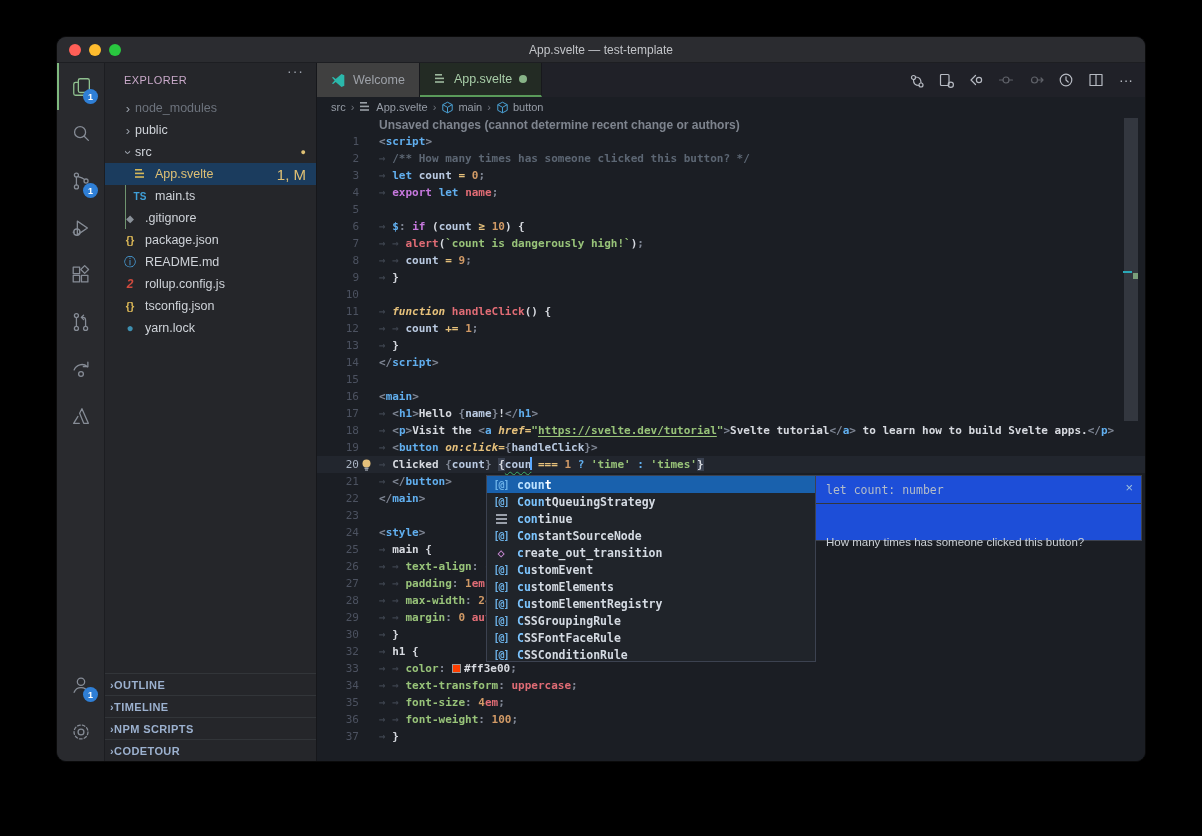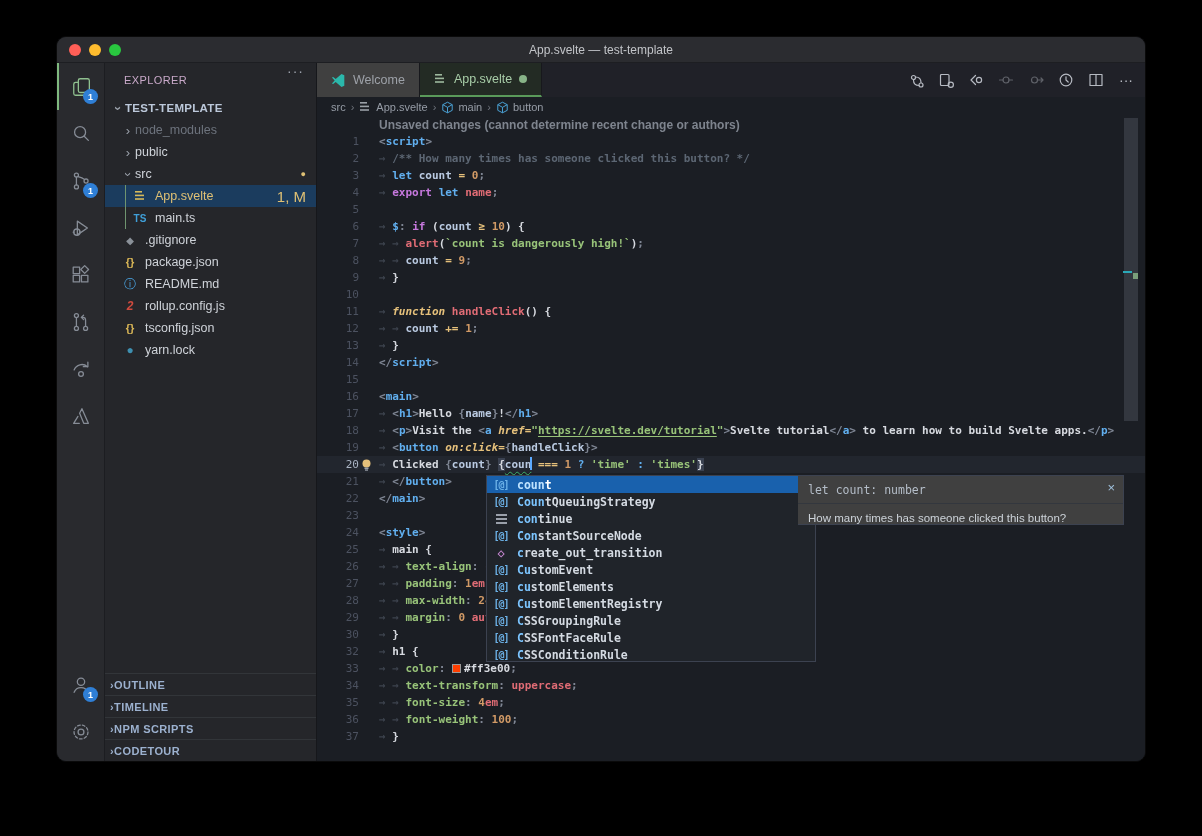--- a/index.html
+++ b/index.html
@@ -110,25 +110,25 @@
     color:#d4dae2; cursor:pointer; white-space:nowrap; }
   .sg-row.sel { background:#1961ad; color:#fff; }
   .sg-ic { flex:none; width:22px; text-align:center; font-size:10px; letter-spacing:-1px; }
   .ic-var { color:#6cb2e8; }
   .ic-mod { color:#c586d0; font-size:12px; letter-spacing:0; }
   .kwlines { display:inline-block; width:11px; height:2px; background:#9aa0aa;
     box-shadow:0 4px 0 #9aa0aa, 0 8px 0 #9aa0aa; vertical-align:6px; }
   .match { color:#7cc5ff; }
   .sg-row.sel .match { color:#bfe3ff; }
 
-  #docs { position:absolute; left:481px; top:412px; width:326px; height:50px;
-    background:#404040; border:1px solid #3c4250; border-left:none; z-index:5; }
+  #docs { position:absolute; left:499px; top:412px; width:326px; height:66px;
+    background:#1d4ed8; border:1px solid #3c4250; border-left:none; z-index:5; }
   #docs .sig { padding:7px 10px 6px 10px; font-family:"DejaVu Sans Mono",monospace;
     font-size:11.5px; color:#b4bdc8; border-bottom:1px solid #33373e; }
-  #docs .body { padding:8px 10px; font-size:11.5px; color:#ccd2d8; }
+  #docs .body { padding:8px 10px; font-size:11.5px; color:#ccd2d8;margin-top:24px; }
   #docs .close { position:absolute; right:8px; top:5px; color:#9fc0dc; font-size:13px;
     cursor:pointer; line-height:13px; }
 
   
   #scrollbar { position:absolute; right:7px; top:55px; width:14px; height:303px;
     background:#373c44; opacity:.85; z-index:3; cursor:pointer; }
   #ov-teal { position:absolute; right:13px; top:208px; width:9px; height:2px;
     background:#2aa8b8; z-index:4; }
   #ov-green { position:absolute; right:7px; top:210px; width:5px; height:6px;
     background:#7a9e7a; z-index:4; }
@@ -219,24 +219,20 @@
               <circle cx="12" cy="12" r="7.6" stroke-dasharray="3 2.3"></circle>
             </svg>
           </div>
         </div>
       </div>
 
     <div id="sidebar">
       <div id="sb-header">EXPLORER</div>
       <div id="sb-more">···</div>
       <div id="sb-tree">
-          <div class="tree-row rootrow" style="padding-left: 6px;">
-            <span class="chev down">›</span>
-            <span class="lbl">TEST-TEMPLATE</span>
-          </div>
           <div class="tree-row dim" style="padding-left: 16px;">
             <span class="chev ">›</span>
             <span class="lbl ">node_modules</span>
           </div>
           <div class="tree-row" style="padding-left: 16px;">
             <span class="chev ">›</span>
             <span class="lbl ">public</span>
           </div>
           <div class="tree-row" style="padding-left: 16px;">
             <span class="chev down">›</span>

